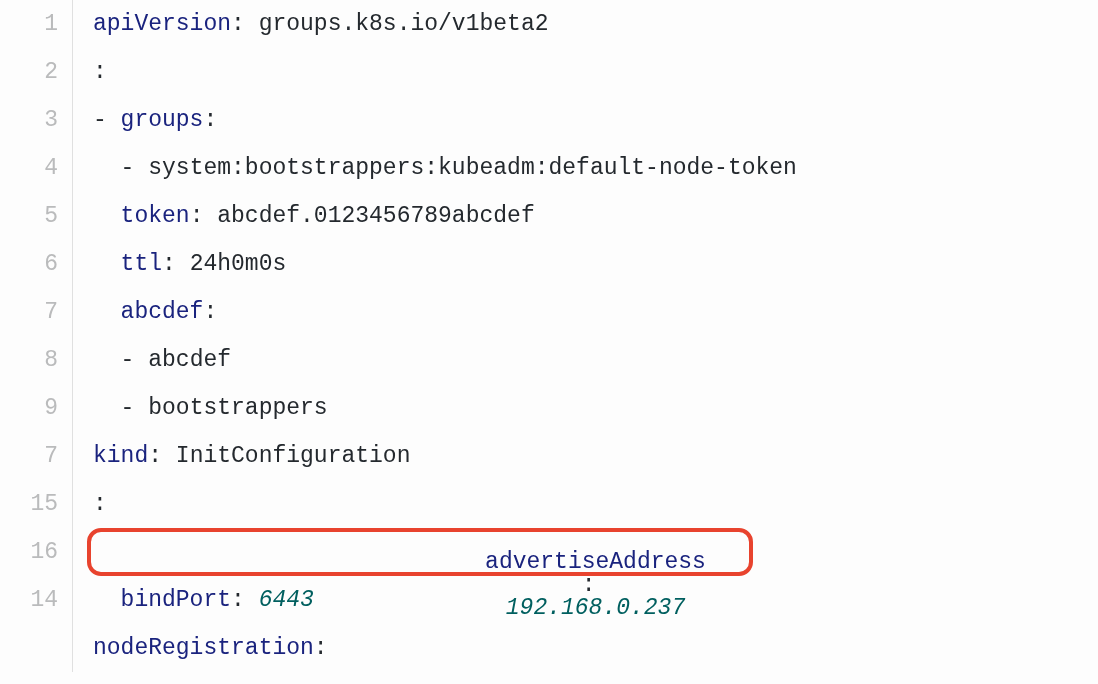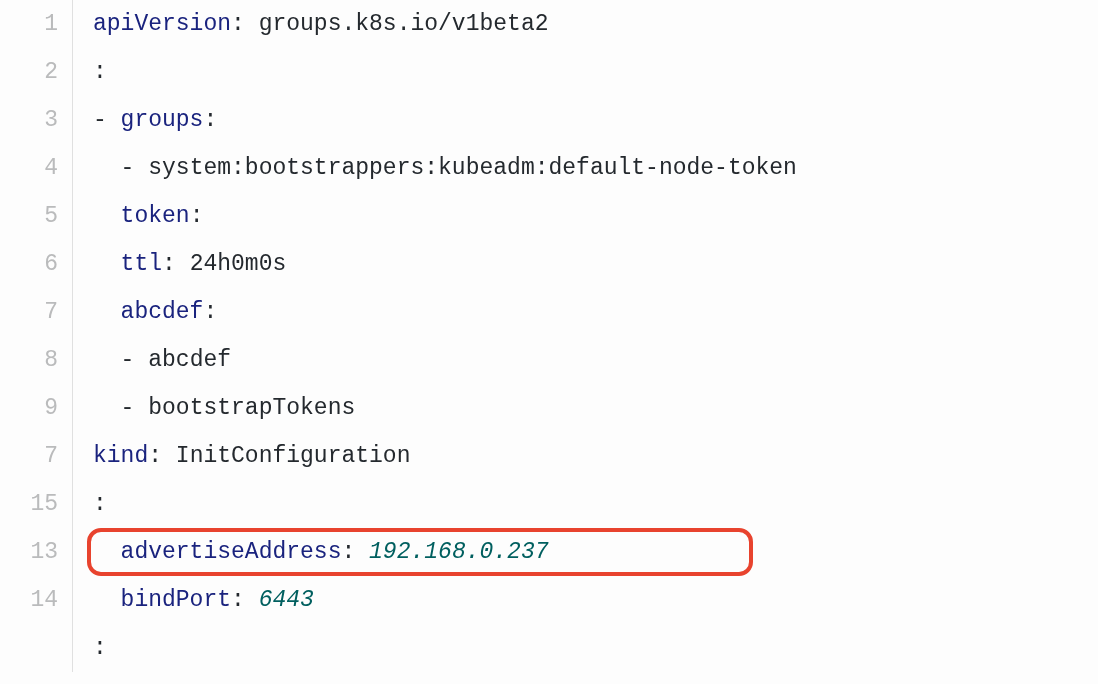--- a/index.html
+++ b/index.html
@@ -65,34 +65,34 @@
     <div class="gutter-line">2</div>
     <div class="gutter-line">3</div>
     <div class="gutter-line">4</div>
     <div class="gutter-line">5</div>
     <div class="gutter-line">6</div>
     <div class="gutter-line">7</div>
     <div class="gutter-line">8</div>
     <div class="gutter-line">9</div>
     <div class="gutter-line">7</div>
     <div class="gutter-line">15</div>
-    <div class="gutter-line">13</div>
+    <div class="gutter-line">16</div>
     <div class="gutter-line">14</div>
   </div>
   <div class="code-area">
     <div class="code-line"><span class="key">apiVersion</span><span class="punct">: </span><span class="str">groups.k8s.io/v1beta2</span></div>
     <div class="code-line"><span class="punct">:</span></div>
     <div class="code-line"><span class="punct">- </span><span class="key">groups</span><span class="punct">:</span></div>
     <div class="code-line"><span class="punct">  - </span><span class="str">system:bootstrappers:kubeadm:default-node-token</span></div>
-    <div class="code-line"><span class="punct">  </span><span class="key">token</span><span class="punct">: </span></div>
+    <div class="code-line"><span class="punct">  </span><span class="key">token</span><span class="punct">: </span><span class="str">abcdef.0123456789abcdef</span></div>
     <div class="code-line"><span class="punct">  </span><span class="key">ttl</span><span class="punct">: </span><span class="str">24h0m0s</span></div>
     <div class="code-line"><span class="punct">  </span><span class="key">abcdef</span><span class="punct">:</span></div>
     <div class="code-line"><span class="punct">  - </span><span class="str">abcdef</span></div>
-    <div class="code-line"><span class="punct">  - </span><span class="str">bootstrapTokens</span></div>
+    <div class="code-line"><span class="punct">  - </span><span class="str">bootstrappers</span></div>
     <div class="code-line"><span class="key">kind</span><span class="punct">: </span><span class="str">InitConfiguration</span></div>
     <div class="code-line"><span class="punct">:</span></div>
-    <div class="code-line" style="position:relative;"><span class="punct">  </span><span class="key">advertiseAddress</span><span class="punct">: </span><span class="num">192.168.0.237</span>
+    <div class="code-line" style="position:relative;flex-direction:column;"><span class="punct">  </span><span class="key">advertiseAddress</span><span class="punct">: </span><span class="num">192.168.0.237</span>
       <div class="highlight-box" style="left:-6px; top:0px; width:666px; height:48px;"></div>
     </div>
     <div class="code-line"><span class="punct">  </span><span class="key">bindPort</span><span class="punct">: </span><span class="num">6443</span></div>
-    <div class="code-line"><span class="punct">:</span></div>
+    <div class="code-line"><span class="key">nodeRegistration</span><span class="punct">:</span></div>
   </div>
 </div>
 
 </body></html>

